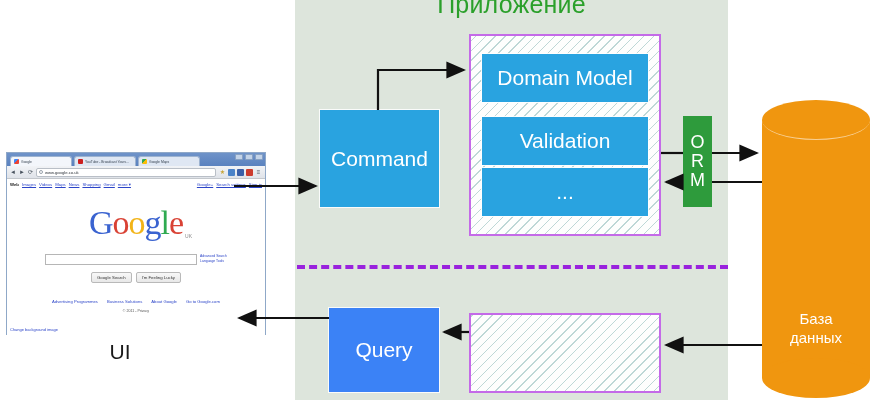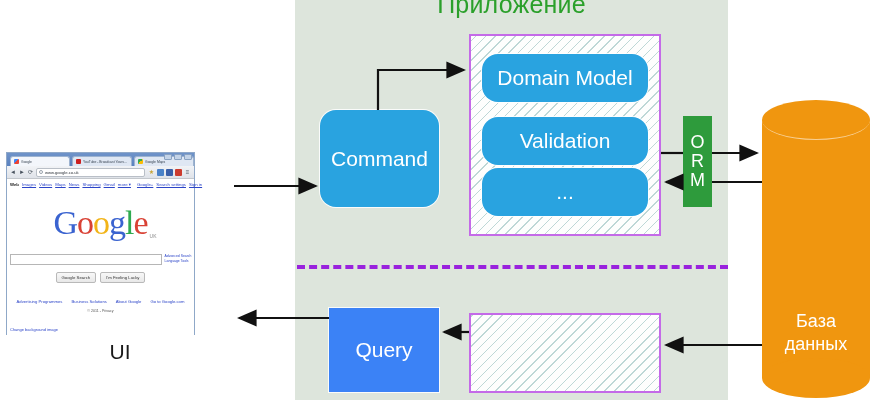--- a/index.html
+++ b/index.html
@@ -64,21 +64,20 @@
   .blue-box {
     position: absolute;
     background: #29a3e0;
     color: #ffffff;
     display: flex;
     align-items: center;
     justify-content: center;
     font-size: 21px;
     white-space: nowrap;
     box-shadow: 0 0 0 1px rgba(255,255,255,0.85);
-    border-radius: 16px;
   }
   #box-domain-model { left: 482px; top: 54px; width: 166px; height: 48px; }
   #box-validation   { left: 482px; top: 117px; width: 166px; height: 48px; }
   #box-ellipsis     { left: 482px; top: 168px; width: 166px; height: 48px; font-size: 21px; }
   #box-command      { left: 320px; top: 110px; width: 119px; height: 97px; }
 
   
   .magenta-box {
     position: absolute;
     background: #3b82f6;
@@ -134,30 +133,30 @@
     width: 108px; height: 40px;
     background: #f0960f;
     border-radius: 50% / 50%;
   }
   #db-label {
     position: absolute;
     left: 0; top: 210px;
     width: 108px;
     text-align: center;
     color: #ffffff;
-    font-size: 18px;
+    font-size: 15px;
     line-height: 1.25;
     z-index: 5;
   }
 
   
   #browser {
     position: absolute;
     left: 6px; top: 152px;
-    width: 189px; height: 183px;
+    width: 260px; height: 183px;
     background: #0f766e;
     border: 1px solid #8fa8c8;
   }
   #br-titlebar {
     position: relative;
     height: 13px;
     background: linear-gradient(#6f93c9, #5a82bf);
     display: flex;
     align-items: flex-end;
     padding-left: 3px;

